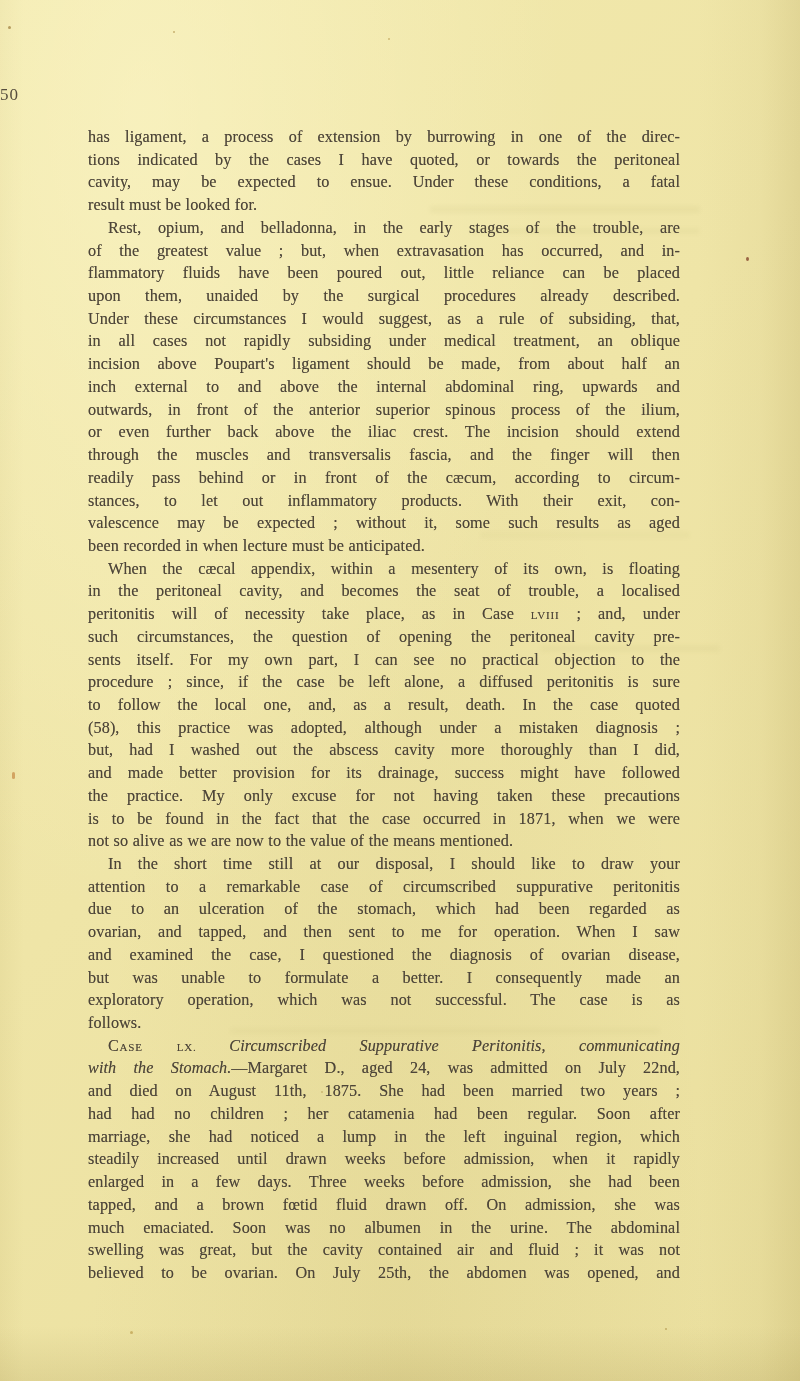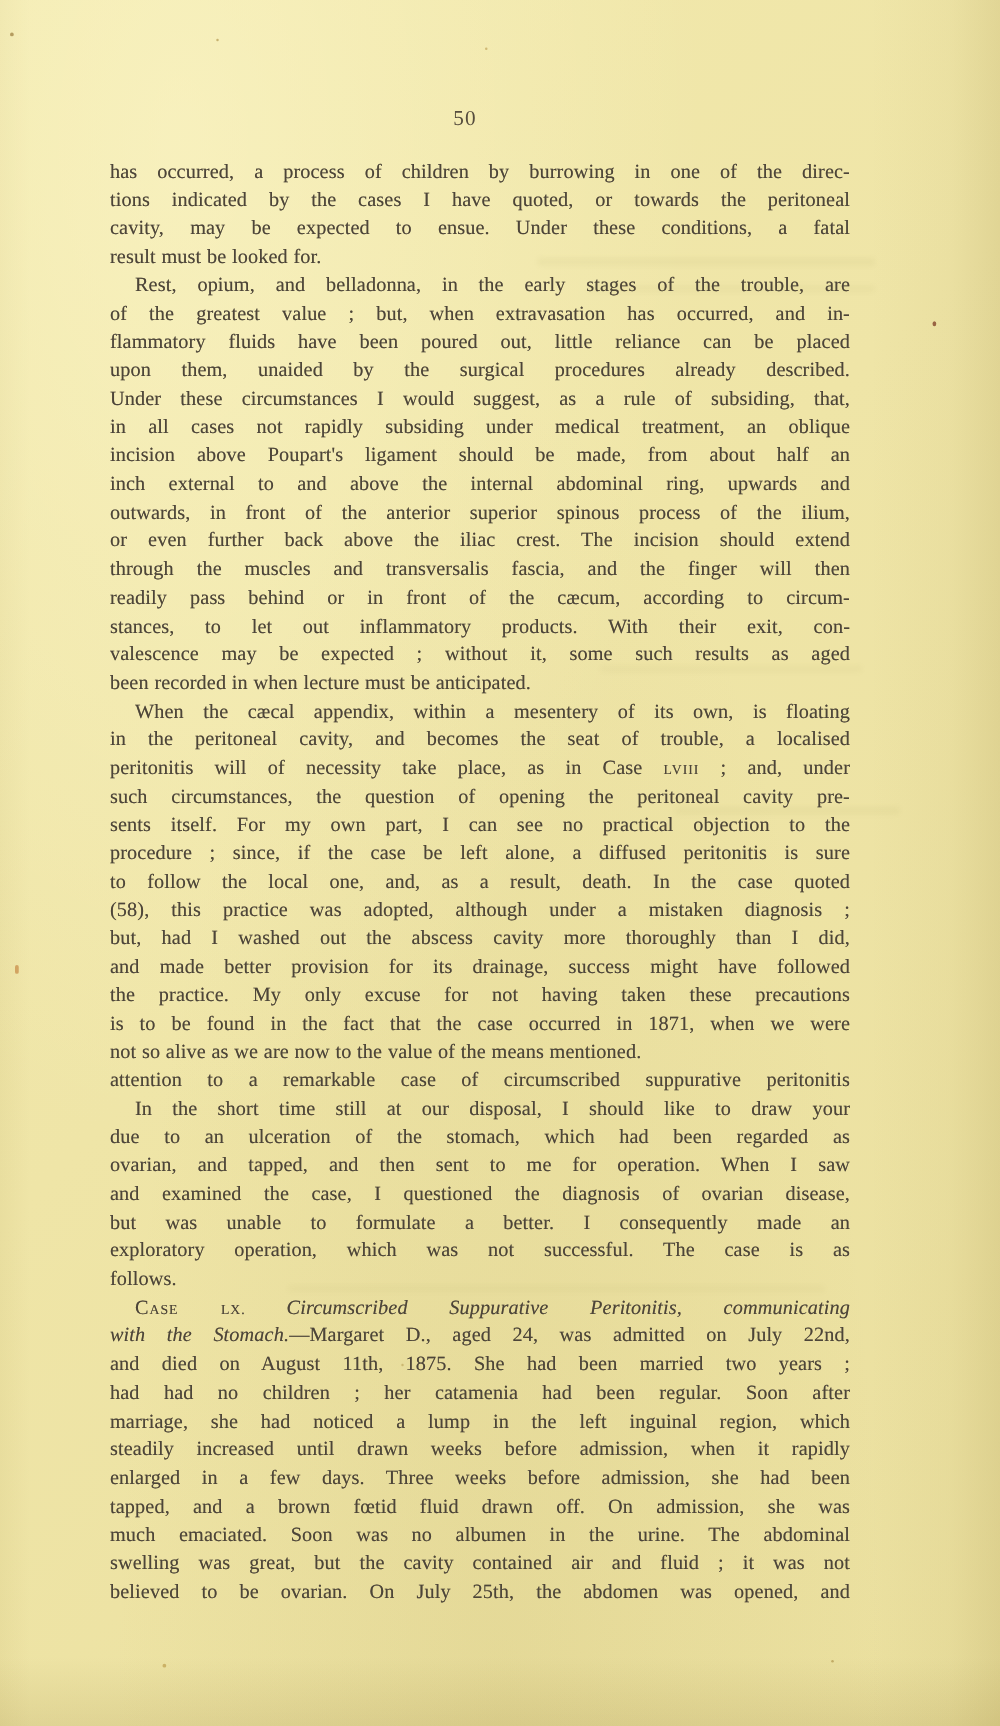--- a/index.html
+++ b/index.html
@@ -21,21 +21,21 @@
       linear-gradient(to left, rgba(150,128,52,0.16), rgba(150,128,52,0.05) 5%, rgba(150,128,52,0) 13%),
       linear-gradient(to top, rgba(140,120,50,0.14), rgba(140,120,50,0) 4%),
       linear-gradient(to right, rgba(150,128,52,0.07), rgba(150,128,52,0) 3%),
       radial-gradient(ellipse at 50% 100%, rgba(160,140,60,0.10), rgba(160,140,60,0) 55%),
       linear-gradient(135deg, #f2e9ad 0%, var(--paper) 45%, #eadf9e 100%);
     overflow:hidden;
   }
   .page-number{
     position:absolute;
     top:85px;left:0;width:744px;
-    text-align:center;
+    text-align:left;
     font-size:17px;
     letter-spacing:1px;
     color:#564d3e;
     font-variant-numeric:oldstyle-nums;
   }
   .text-block{
     position:absolute;
     top:126px;left:88px;width:592px;
     color:var(--ink);
     font-size:16.2px;
@@ -67,21 +67,21 @@
   }
 </style>
 </head>
 <body>
 
 <div class="page">
 
   <div class="page-number">50</div>
 
   <div class="text-block" id="text-block">
-      <div class="line"><span class="seg roman">has occurred, a process of children by burrowing in one of the direc-</span></div>
+      <div class="line"><span class="seg roman">has ligament, a process of extension by burrowing in one of the direc-</span></div>
       <div class="line"><span class="seg roman">tions indicated by the cases I have quoted, or towards the peritoneal</span></div>
       <div class="line"><span class="seg roman">cavity, may be expected to ensue. Under these conditions, a fatal</span></div>
       <div class="line end"><span class="seg roman">result must be looked for.</span></div>
       <div class="line indent"><span class="seg roman">Rest, opium, and belladonna, in the early stages of the trouble, are</span></div>
       <div class="line"><span class="seg roman">of the greatest value ; but, when extravasation has occurred, and in-</span></div>
       <div class="line"><span class="seg roman">flammatory fluids have been poured out, little reliance can be placed</span></div>
       <div class="line"><span class="seg roman">upon them, unaided by the surgical procedures already described.</span></div>
       <div class="line"><span class="seg roman">Under these circumstances I would suggest, as a rule of subsiding, that,</span></div>
       <div class="line"><span class="seg roman">in all cases not rapidly subsiding under medical treatment, an oblique</span></div>
       <div class="line"><span class="seg roman">incision above Poupart's ligament should be made, from about half an</span></div>
@@ -99,22 +99,22 @@
       <div class="line"><span class="seg roman">such circumstances, the question of opening the peritoneal cavity pre-</span></div>
       <div class="line"><span class="seg roman">sents itself. For my own part, I can see no practical objection to the</span></div>
       <div class="line"><span class="seg roman">procedure ; since, if the case be left alone, a diffused peritonitis is sure</span></div>
       <div class="line"><span class="seg roman">to follow the local one, and, as a result, death. In the case quoted</span></div>
       <div class="line"><span class="seg roman">(58), this practice was adopted, although under a mistaken diagnosis ;</span></div>
       <div class="line"><span class="seg roman">but, had I washed out the abscess cavity more thoroughly than I did,</span></div>
       <div class="line"><span class="seg roman">and made better provision for its drainage, success might have followed</span></div>
       <div class="line"><span class="seg roman">the practice. My only excuse for not having taken these precautions</span></div>
       <div class="line"><span class="seg roman">is to be found in the fact that the case occurred in 1871, when we were</span></div>
       <div class="line end"><span class="seg roman">not so alive as we are now to the value of the means mentioned.</span></div>
+      <div class="line indent"><span class="seg roman">In the short time still at our disposal, I should like to draw your</span></div>
       <div class="line"><span class="seg roman">attention to a remarkable case of circumscribed suppurative peritonitis</span></div>
-      <div class="line indent"><span class="seg roman">In the short time still at our disposal, I should like to draw your</span></div>
       <div class="line"><span class="seg roman">due to an ulceration of the stomach, which had been regarded as</span></div>
       <div class="line"><span class="seg roman">ovarian, and tapped, and then sent to me for operation. When I saw</span></div>
       <div class="line"><span class="seg roman">and examined the case, I questioned the diagnosis of ovarian disease,</span></div>
       <div class="line"><span class="seg roman">but was unable to formulate a better. I consequently made an</span></div>
       <div class="line"><span class="seg roman">exploratory operation, which was not successful. The case is as</span></div>
       <div class="line end"><span class="seg roman">follows.</span></div>
       <div class="line indent"><span class="seg sc">Case </span><span class="seg allsc">LX. </span><span class="seg italic">Circumscribed Suppurative Peritonitis, communicating</span></div>
       <div class="line"><span class="seg italic">with the Stomach.</span><span class="seg roman">—Margaret D., aged 24, was admitted on July 22nd,</span></div>
       <div class="line"><span class="seg roman">and died on August 11th, 1875. She had been married two years ;</span></div>
       <div class="line"><span class="seg roman">had had no children ; her catamenia had been regular. Soon after</span></div>

